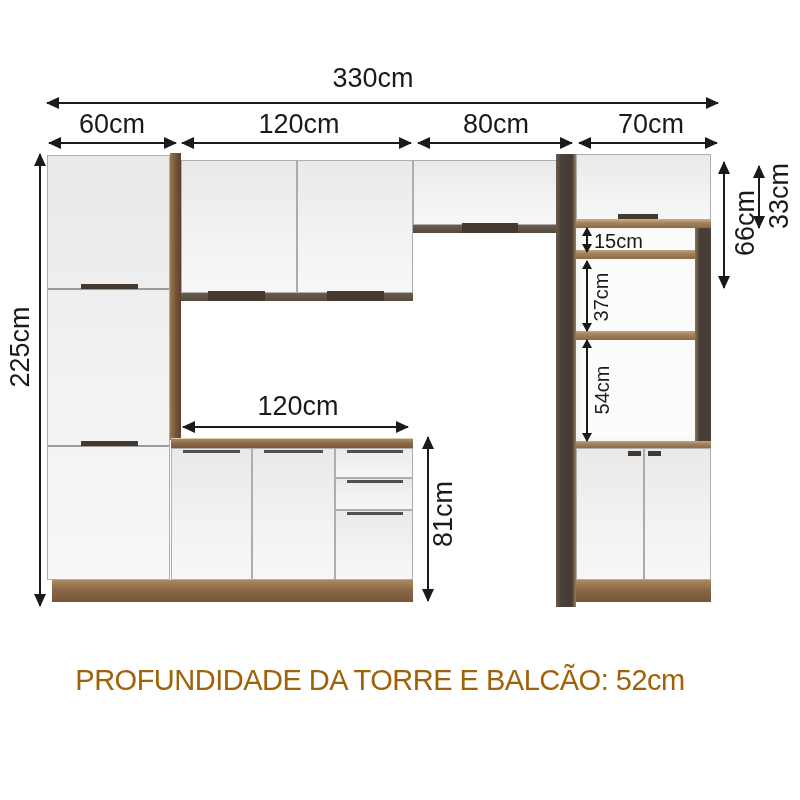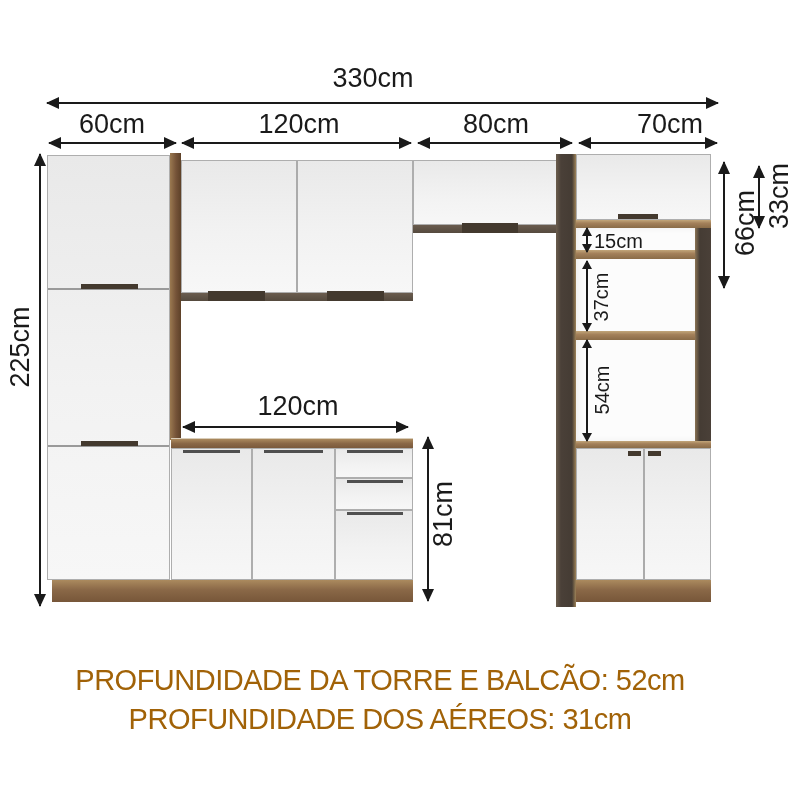--- a/index.html
+++ b/index.html
@@ -45,21 +45,21 @@
 <body>
 
 <div id="canvas">
 
   <div class="lbl center" style="left:373px; top:64px;">330cm</div>
   <div class="harrow" style="left:47px; top:102px; width:671px;"></div>
 
   <div class="lbl center" style="left:112px; top:110px;">60cm</div>
   <div class="lbl center" style="left:299px; top:110px;">120cm</div>
   <div class="lbl center" style="left:496px; top:110px;">80cm</div>
-  <div class="lbl center" style="left:670px; top:110px;text-align:right;">70cm</div>
+  <div class="lbl center" style="left:651px; top:110px;text-align:right;">70cm</div>
   <div class="harrow" style="left:49px;  top:142px; width:127px;"></div>
   <div class="harrow" style="left:182px; top:142px; width:229px;"></div>
   <div class="harrow" style="left:418px; top:142px; width:154px;"></div>
   <div class="harrow" style="left:579px; top:142px; width:138px;"></div>
 
   <div class="varrow" style="left:39px; top:154px; height:452px;"></div>
   <div class="lbl rot" style="left:21px; top:347px;">225cm</div>
 
   <div class="front" style="left:47px; top:155px; width:123px; height:425px;">
     <div class="divider-h" style="top:132px;"></div>
@@ -126,15 +126,14 @@
   <div class="lbl small rot" style="left:601px; top:297px;">37cm</div>
   <div class="varrow small" style="left:586px; top:340px; height:101px;"></div>
   <div class="lbl small rot" style="left:602px; top:390px;">54cm</div>
 
   <div class="varrow" style="left:723px; top:162px; height:126px;"></div>
   <div class="lbl rot" style="left:746px; top:223px;">66cm</div>
   <div class="varrow" style="left:758px; top:166px; height:62px;"></div>
   <div class="lbl rot" style="left:780px; top:196px;">33cm</div>
 
   <div class="footer-line" style="left:380px; top:664px;">PROFUNDIDADE DA TORRE E BALCÃO: 52cm</div>
-  <div class="footer-line" style="left:380px; top:703px;">PROFUNDIDADE DOS AÉREOS: 31cm</div>
 
 </div>
 
 </body></html>

